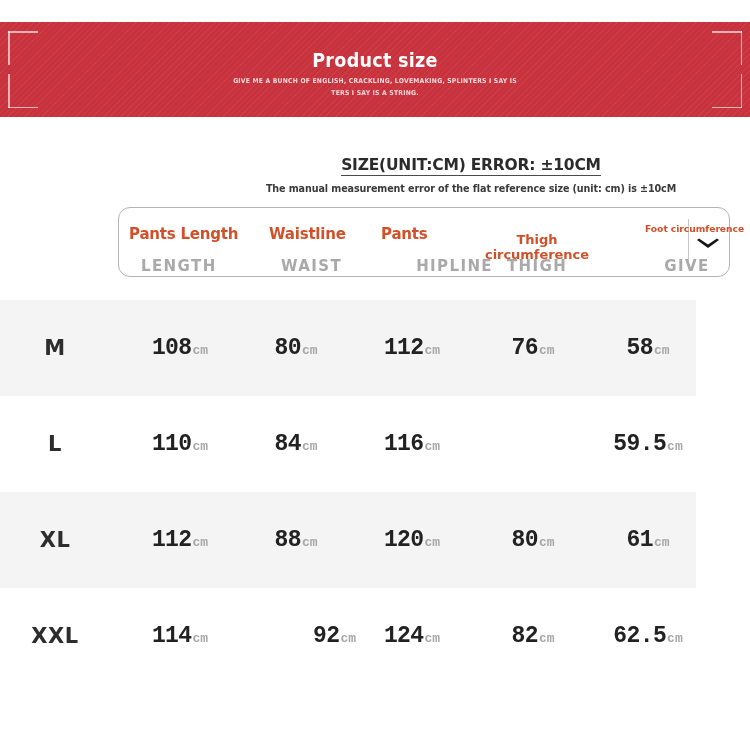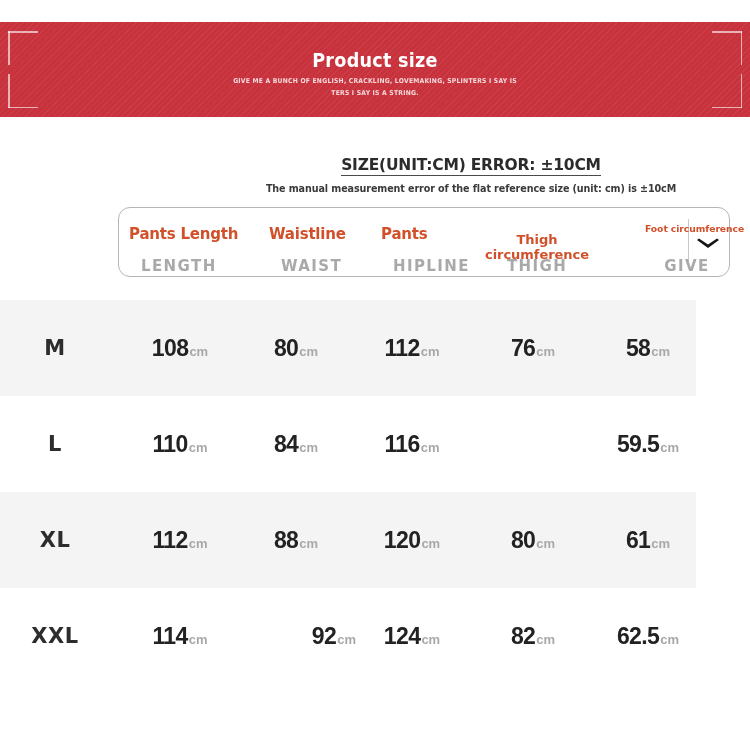--- a/index.html
+++ b/index.html
@@ -105,21 +105,21 @@
   .cell{
     position:absolute;top:0;height:96px;
     display:flex;align-items:center;justify-content:center;
   }
   .size-lbl{
     color:#2d2d2d;font-size:21px;font-weight:bold;letter-spacing:.5px;
     font-family:"DejaVu Sans", sans-serif;
   }
   .val{
     color:#222222;font-size:23px;font-weight:bold;letter-spacing:-.6px;
-    font-family:Liberation Sans, sans-serif;
+    font-family:Liberation Mono, monospace;
     white-space:nowrap;
   }
   .val .u{
     color:#a8a8a8;font-size:13px;font-weight:bold;letter-spacing:0;
     margin-left:1px;
   }
 </style>
 </head>
 <body>
 
@@ -163,21 +163,21 @@
 <div class="head-cell hc-big" style="left: 0px; width: 124px;">
       <div class="head-cn" style="text-align: left; padding-left: 10px;">Pants Length</div>
       <div class="head-en" style="text-align: left; padding-left: 22px;">LENGTH</div>
     </div>
     <div class="head-cell hc-big" style="left: 140px; width: 110px;">
       <div class="head-cn" style="text-align: left; padding-left: 10px;">Waistline</div>
       <div class="head-en" style="text-align: left; padding-left: 22px;">WAIST</div>
     </div>
     <div class="head-cell hc-big" style="left: 254px; width: 100px;">
       <div class="head-cn" style="text-align: left; padding-left: 8px;">Pants</div>
-      <div class="head-en" style="text-align: left; padding-left: 20px;">HIPLINE</div>
+      <div class="head-en" style="text-align: right; padding-left: 20px;">HIPLINE</div>
     </div>
     <div class="head-cell hc-sm" style="left: 348px; width: 140px;">
       <div class="head-cn" style="text-align: center;">Thigh circumference</div>
       <div class="head-en" style="text-align: center;">THIGH</div>
     </div>
     <div class="head-cell hc-two" style="left: 492px; width: 100px; margin-left: 26px;">
       <div class="head-cn" style="text-align: left; padding-left: 8px;">Foot circumference</div>
       <div class="head-en" style="text-align: center;">GIVE</div>
     </div>
   </div>

